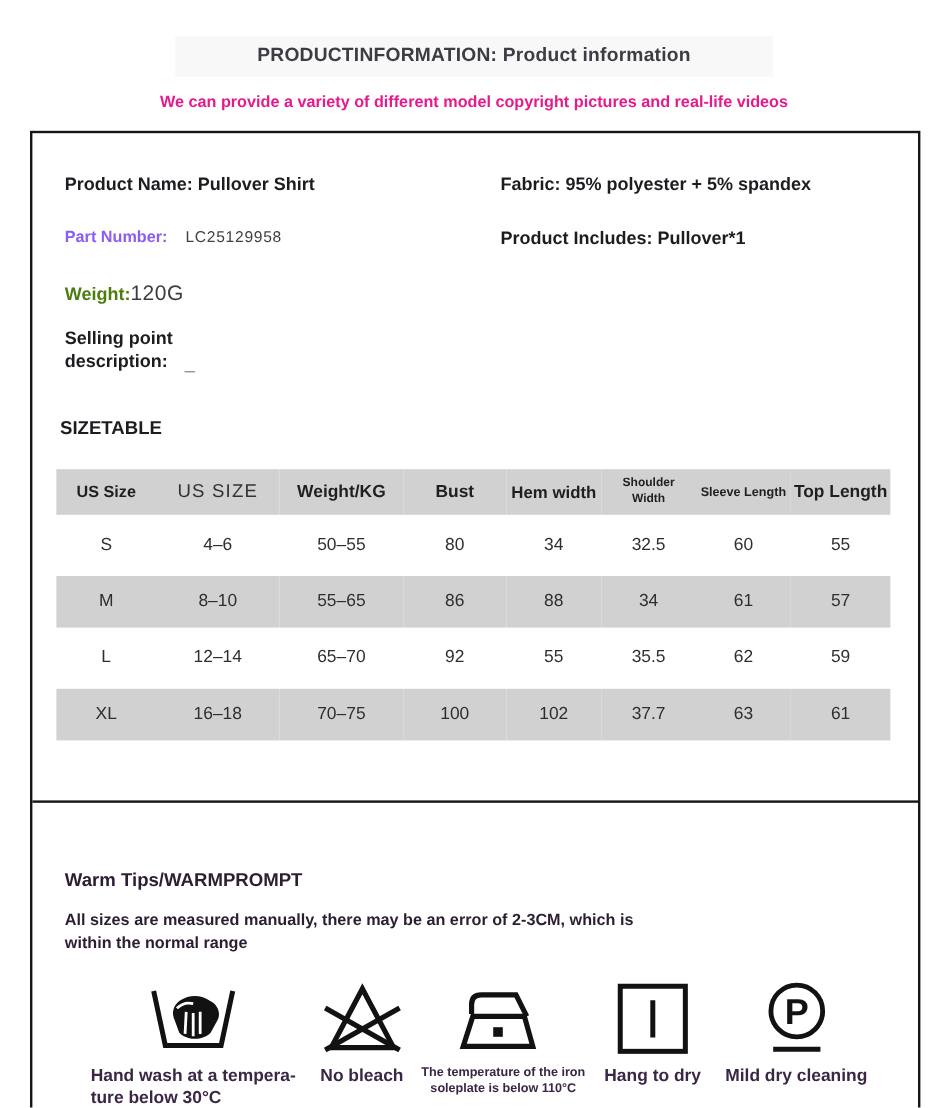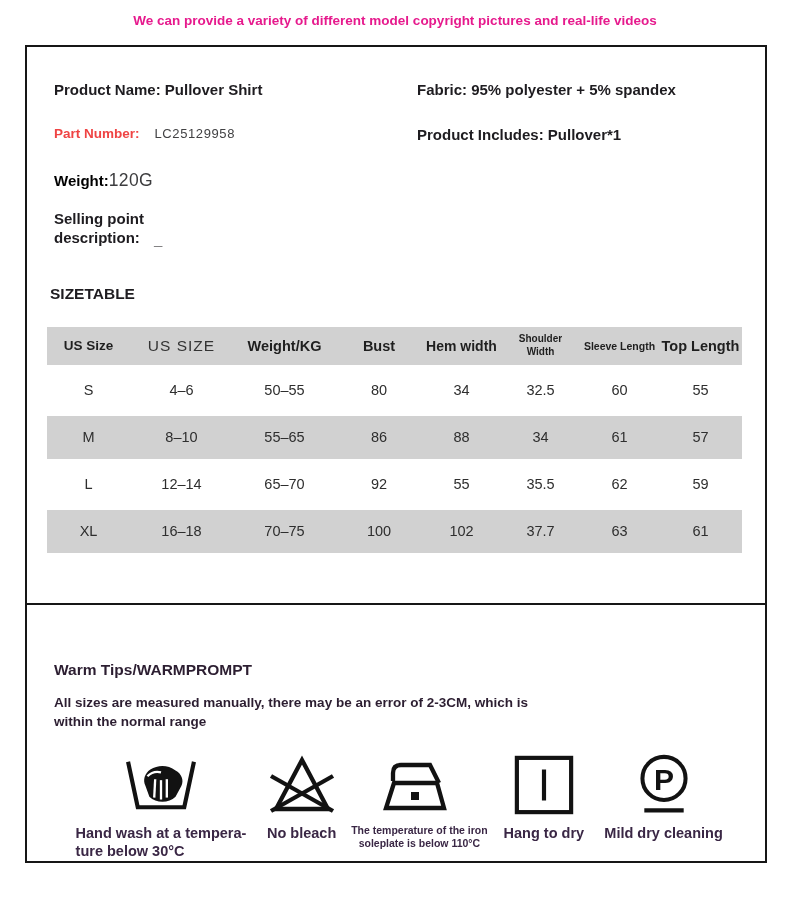--- a/index.html
+++ b/index.html
@@ -21,24 +21,24 @@
   .main-box {
     margin:17px 23px 0 25px;
     border:2px solid #161616;
     min-height:781px;
   }
   
   .info { padding:34px 30px 0 27px; display:grid; grid-template-columns:363px 1fr; }
   .cell-name, .cell-fabric, .cell-includes { font-size:15px; font-weight:bold; color:#1e1c20; }
   .row2 { margin-top:28px; }
   .part-row { display:flex; align-items:baseline; }
-  .part-label { font-size:13.5px; font-weight:bold; color:#ef4444; }
+  .part-label { font-size:13.5px; font-weight:bold; color:#8b5cf6; }
   .part-value { font-size:13px; margin-left:15px; color:#414143; letter-spacing:.6px; }
   .weight-row { margin-top:27px; display:flex; align-items:baseline; }
-  .weight-label { font-size:15px; font-weight:bold; color:#000000; }
+  .weight-label { font-size:15px; font-weight:bold; color:#4d7c0f; }
   .weight-value { font-size:17.5px; color:#3c3c3e; letter-spacing:.4px; }
   .selling-row { margin-top:19px; display:flex; align-items:flex-end; }
   .selling-label { font-size:15px; font-weight:bold; line-height:1.25; white-space:pre-line; color:#1e1c20; }
   .selling-value { margin-left:10px; font-size:15px; font-weight:bold; color:#1e1c20; }
   
   .sizetable-heading { margin:37px 0 0 23px; font-size:15.5px; font-weight:bold; color:#1e1c20; }
   table { margin:20px 0 0 20px; width:695px; border-collapse:separate; border-spacing:0 4px; table-layout:fixed; }
   th, td { text-align:center; padding:0; }
   thead th { background:#d1d1d1; height:38px; font-weight:bold; color:#1f1f1f; vertical-align:middle; }
   th.c0 { width:83px;  font-size:13.5px; }
@@ -66,20 +66,21 @@
   .care-item.w1 .care-label { text-align:left; }
   .care-item.w3 .care-label { font-size:10.5px; }
   svg .st { stroke:#121212; stroke-width:4.3; fill:none; }
   svg .fl { fill:#121212; }
 </style>
 </head>
 <body>
 
 <div>
 
+  <div class="title-band">PRODUCTINFORMATION: Product information</div>
   <div class="subtitle">We can provide a variety of different model copyright pictures and real-life videos</div>
 
   <div class="main-box">
 
     <div class="info">
       <div class="cell-name">Product Name: Pullover Shirt</div>
       <div class="cell-fabric">Fabric: 95% polyester + 5% spandex</div>
 
       <div class="part-row row2">
         <span class="part-label">Part Number:</span>

